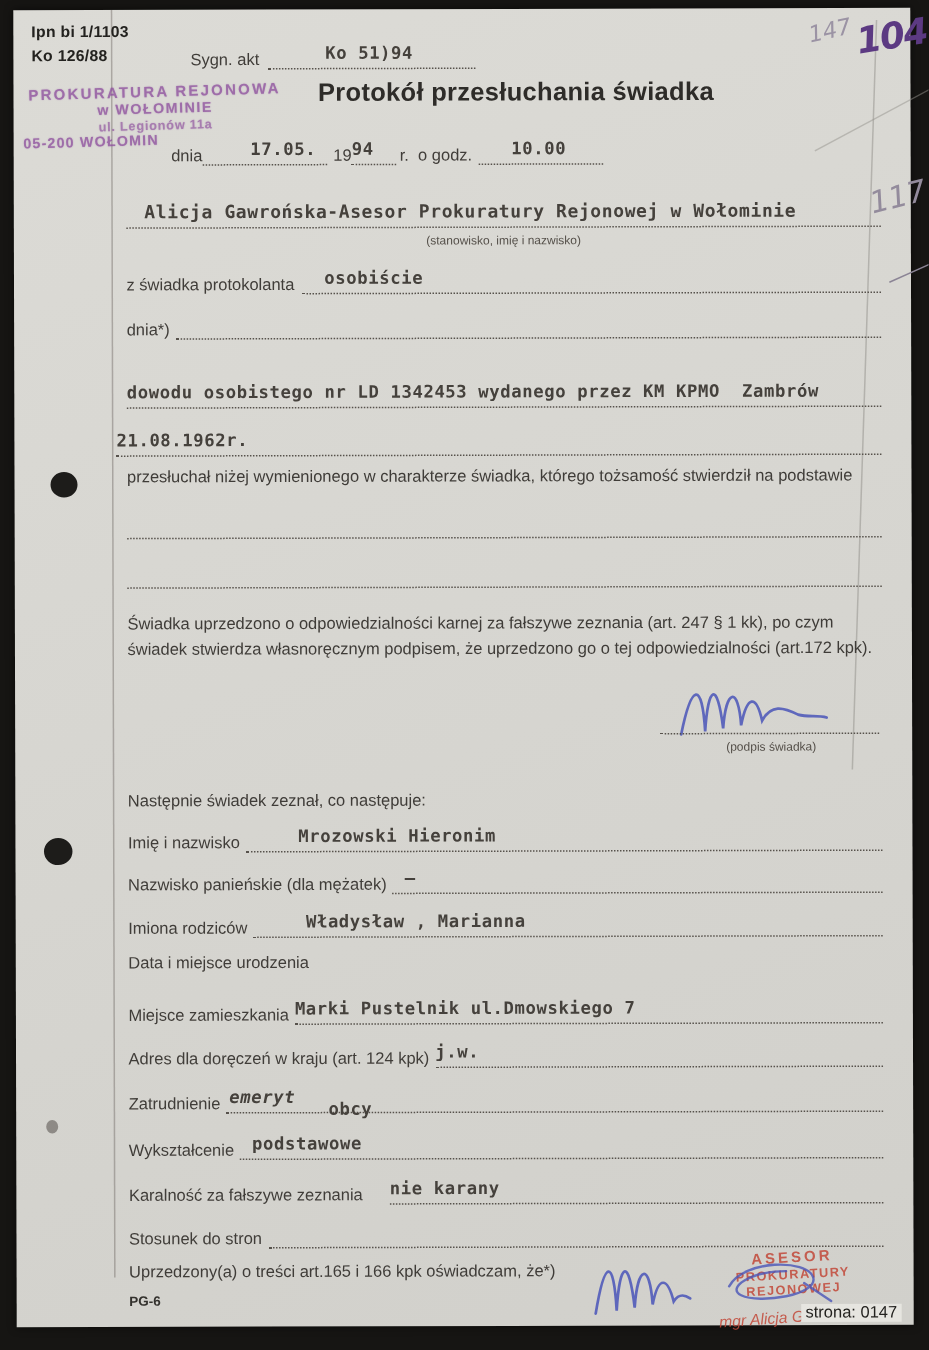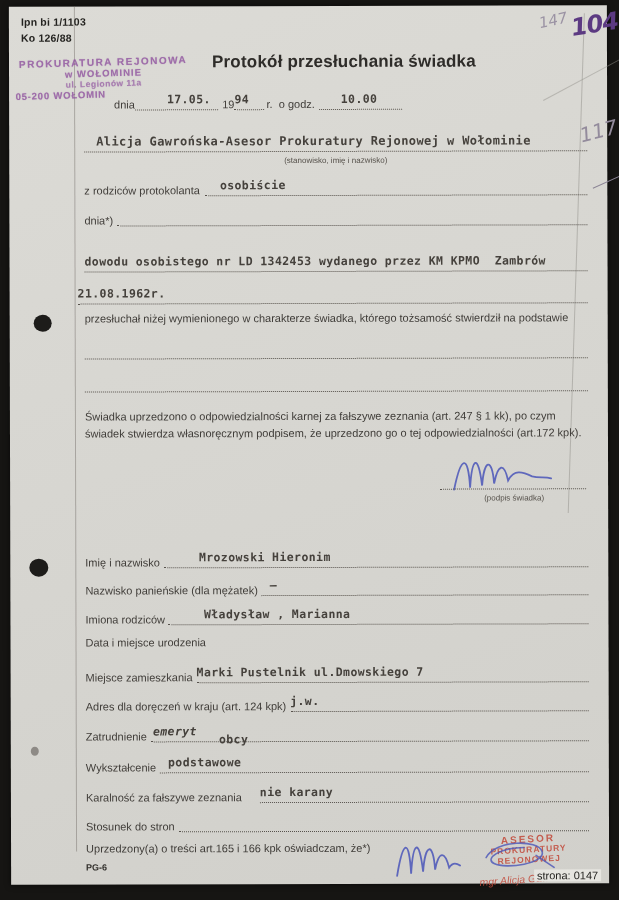--- a/index.html
+++ b/index.html
@@ -88,20 +88,26 @@
   <div class="abs pm pm-104">104</div>
   <div class="abs pm pm-117">117</div>
 
   <div class="abs stamp-purple">
     <div class="s1">PROKURATURA REJONOWA</div>
     <div class="s2">w WOŁOMINIE</div>
     <div class="s3">ul. Legionów 11a</div>
     <div class="s4">05-200 WOŁOMIN</div>
   </div>
 
+  <div class="frow" style="top:22px; left:118px; right:290px;">
+    <span class="flabel">Sygn. akt</span>
+    <span class="fdots" style="margin-left:6px;">
+      <span class="typed tv" style="left:38px;">Ko 51)94</span>
+    </span>
+  </div>
 
   <div class="abs title" style="left:203px; top:46px;">Protokół przesłuchania świadka</div>
 
   <div class="frow" style="top:86px; left:105px; right:205px;">
     <span class="flabel">dnia</span>
     <span class="fdots" style="max-width:98px;">
       <span class="typed tv" style="left:32px;">17.05.</span>
     </span>
     <span class="flabel" style="margin-left:4px;">19</span>
     <span class="fdots" style="max-width:30px;">
@@ -114,21 +120,21 @@
   </div>
 
   <div class="frow" style="top:128px;">
     <span class="fdots">
       <span class="typed tv" style="left:12px; font-size:12px;">Alicja Gawrońska-Asesor Prokuratury Rejonowej w Wołominie</span>
     </span>
   </div>
   <div class="abs cap" style="left:75px; right:20px; top:150px; text-align:center;">(stanowisko, imię i nazwisko)</div>
 
   <div class="frow" style="top:172px;">
-    <span class="flabel">z rodziców protokolanta</span>
+    <span class="flabel">z świadka protokolanta</span>
     <span class="fdots" style="margin-left:5px;">
       <span class="typed tv" style="left:15px;">osobiście</span>
     </span>
   </div>
 
   <div class="frow" style="top:202px;">
     <span class="flabel">dnia*)</span>
     <span class="fdots" style="margin-left:4px;"></span>
   </div>
 
@@ -155,20 +161,21 @@
   <div class="abs para" style="left:75px; right:20px; top:402px;">Świadka uprzedzono o odpowiedzialności karnej za fałszywe zeznania (art. 247 § 1 kk), po czym świadek stwierdza własnoręcznym podpisem, że uprzedzono go o tej odpowiedzialności (art.172 kpk).</div>
 
   <svg class="sig abs" style="left:440px; top:442px;" width="105" height="48" viewBox="0 0 105 48">
     <path d="M4 42 C 11 8, 18 6, 20 40 C 22 10, 28 5, 32 38 C 34 12, 42 9, 44 36 C 48 16, 54 15, 58 33 C 64 22, 72 24, 82 29 C 89 31, 95 29, 101 31" fill="none" stroke="#4a55b8" stroke-width="1.8" stroke-linecap="round" opacity="0.85"></path>
   </svg>
   <div class="frow" style="top:466px; left:430px; right:22px;">
     <span class="fdots"></span>
   </div>
   <div class="abs cap" style="left:430px; width:148px; top:488px; text-align:center;">(podpis świadka)</div>
 
+  <div class="abs para" style="left:75px; top:520px;">Następnie świadek zeznał, co następuje:</div>
 
   <div class="frow" style="top:544px;">
     <span class="flabel">Imię  i nazwisko</span>
     <span class="fdots" style="margin-left:4px;">
       <span class="typed tv" style="left:35px;">Mrozowski Hieronim</span>
     </span>
   </div>
   <div class="frow" style="top:572px;">
     <span class="flabel">Nazwisko panieńskie (dla mężatek)</span>
     <span class="fdots" style="margin-left:4px;">

